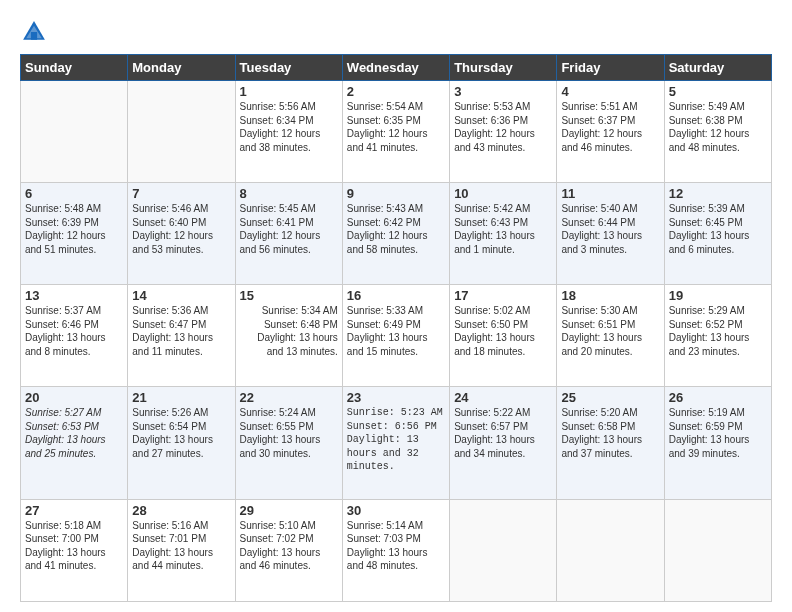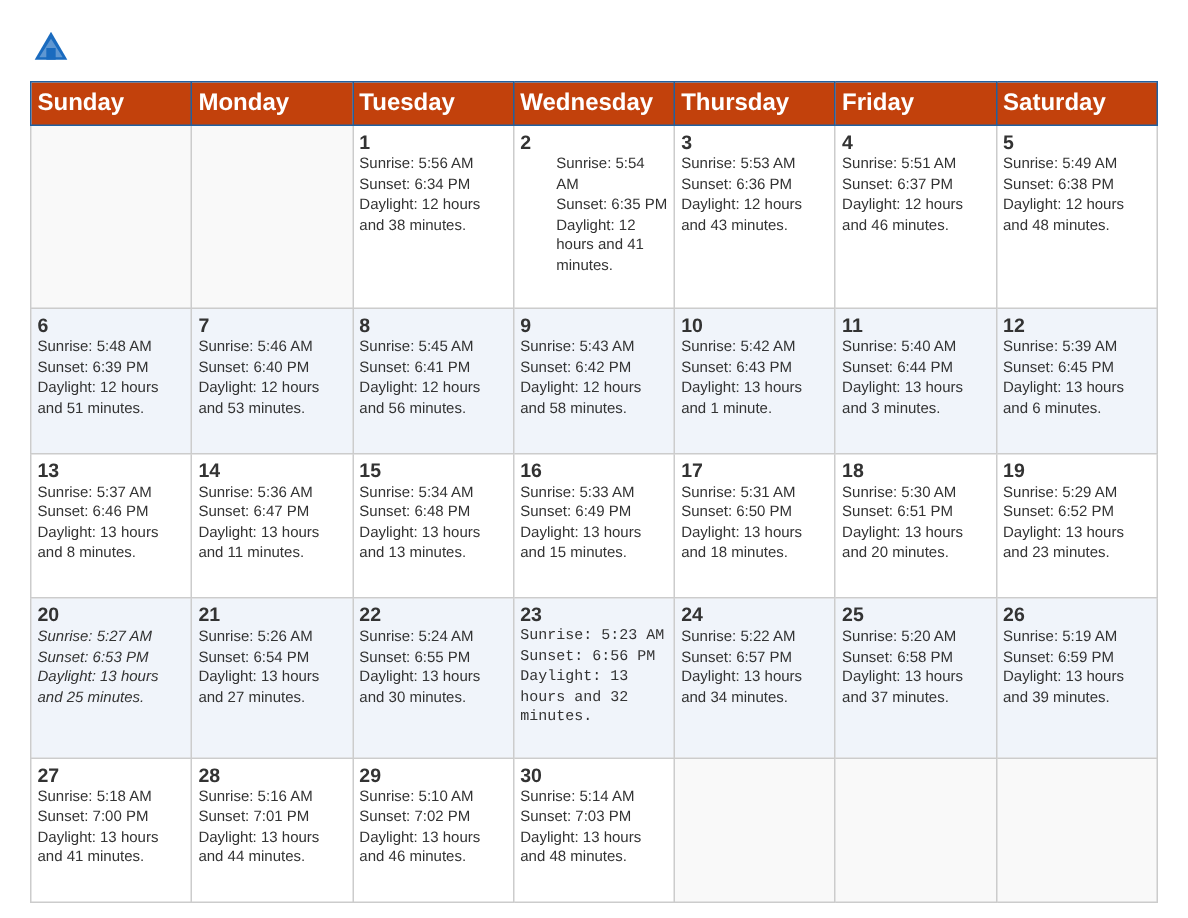--- a/index.html
+++ b/index.html
@@ -54,23 +54,23 @@
       color: #555;
     }
     .calendar {
       flex: 1;
       border: 1px solid #ccc;
       border-collapse: collapse;
       width: 100%;
       table-layout: fixed;
     }
     .calendar th {
-      background-color: #c2410c;
+      background-color: #404040;
       color: #fff;
-      font-size: 16px;
+      font-size: 13px;
       font-weight: bold;
       padding: 5px 4px;
       border: 1px solid #2060a0;
       text-align: left;
     }
     .calendar td {
       border: 1px solid #ccc;
       vertical-align: top;
       padding: 3px 4px;
       font-size: 9.5px;
@@ -134,21 +134,21 @@
           <td class="empty-cell"></td>
           <td class="empty-cell"></td>
           <td>
             <div class="day-num">1</div>
             <div class="cell-text" style="white-space: pre-line;">Sunrise: 5:56 AM
 Sunset: 6:34 PM
 Daylight: 12 hours and 38 minutes.</div>
           </td>
           <td>
             <div class="day-num">2</div>
-            <div class="cell-text" style="white-space: pre-line; margin-left: 24px;">Sunrise: 5:54 AM
+            <div class="cell-text" style="white-space: pre-line;">Sunrise: 5:54 AM
 Sunset: 6:35 PM
 Daylight: 12 hours and 41 minutes.</div>
           </td>
           <td>
             <div class="day-num">3</div>
             <div class="cell-text" style="white-space: pre-line;">Sunrise: 5:53 AM
 Sunset: 6:36 PM
 Daylight: 12 hours and 43 minutes.</div>
           </td>
           <td>
@@ -216,33 +216,33 @@
 Daylight: 13 hours and 8 minutes.</div>
           </td>
           <td>
             <div class="day-num">14</div>
             <div class="cell-text" style="white-space: pre-line;">Sunrise: 5:36 AM
 Sunset: 6:47 PM
 Daylight: 13 hours and 11 minutes.</div>
           </td>
           <td>
             <div class="day-num">15</div>
-            <div class="cell-text" style="white-space: pre-line;">Sunrise: 5:34 AM
+            <div class="cell-text" style="white-space: pre-line; text-align: right;">Sunrise: 5:34 AM
 Sunset: 6:48 PM
 Daylight: 13 hours and 13 minutes.</div>
           </td>
           <td>
             <div class="day-num">16</div>
             <div class="cell-text" style="white-space: pre-line;">Sunrise: 5:33 AM
 Sunset: 6:49 PM
 Daylight: 13 hours and 15 minutes.</div>
           </td>
           <td>
             <div class="day-num">17</div>
-            <div class="cell-text" style="white-space: pre-line;">Sunrise: 5:31 AM
+            <div class="cell-text" style="white-space: pre-line;">Sunrise: 5:02 AM
 Sunset: 6:50 PM
 Daylight: 13 hours and 18 minutes.</div>
           </td>
           <td>
             <div class="day-num">18</div>
             <div class="cell-text" style="white-space: pre-line;">Sunrise: 5:30 AM
 Sunset: 6:51 PM
 Daylight: 13 hours and 20 minutes.</div>
           </td>
           <td>

